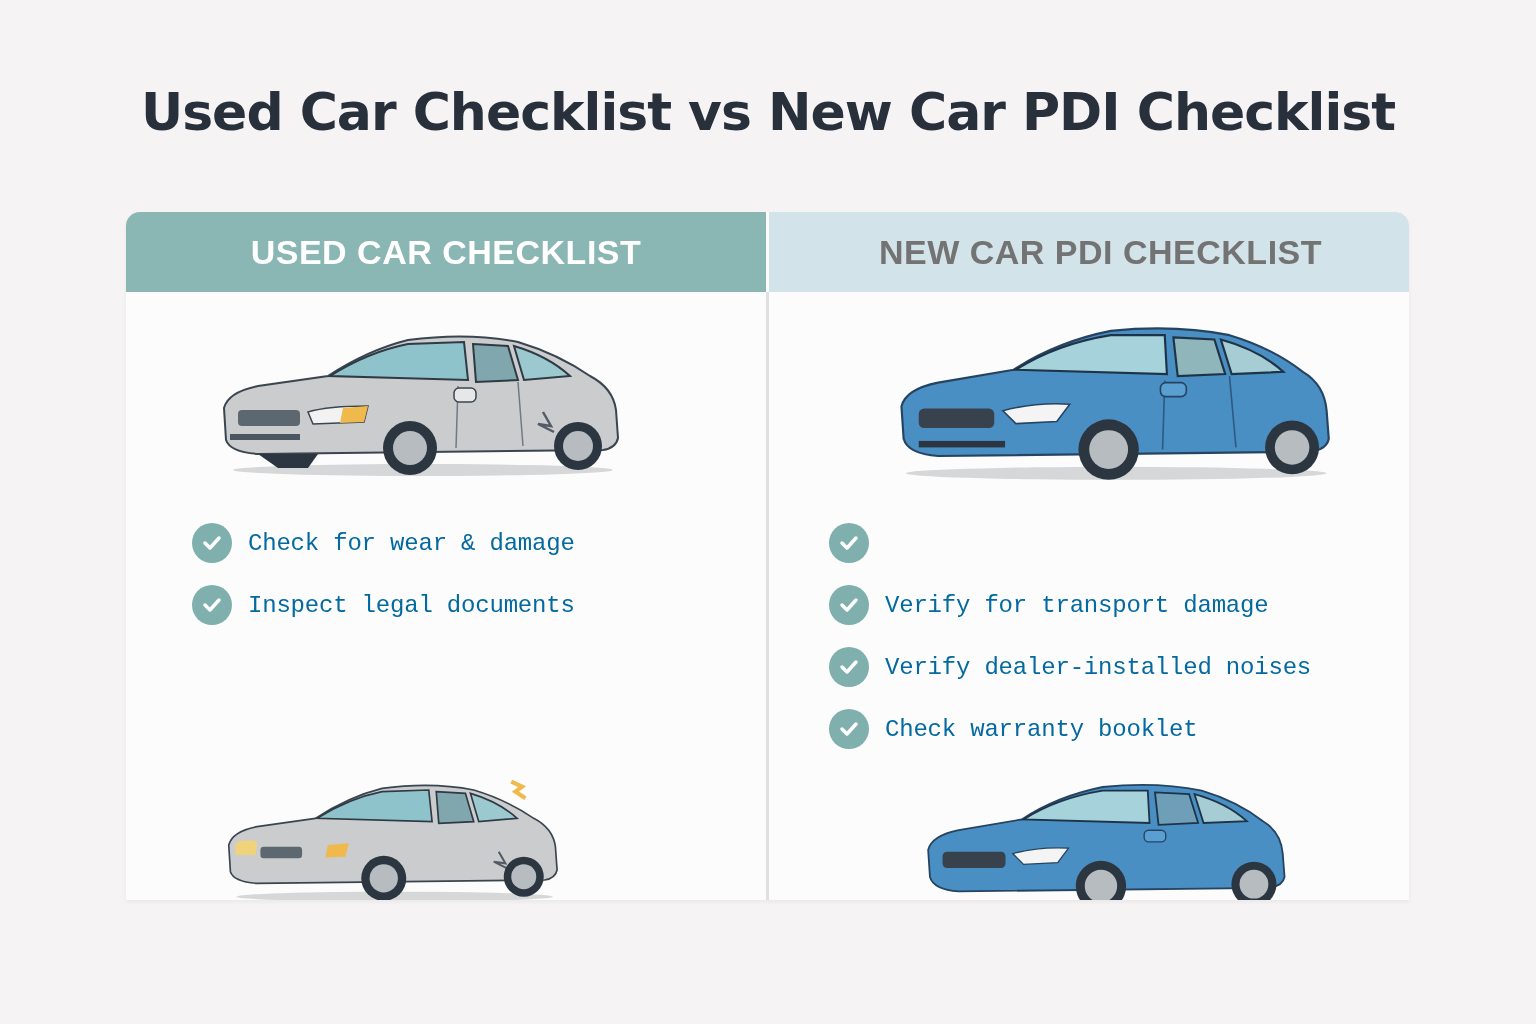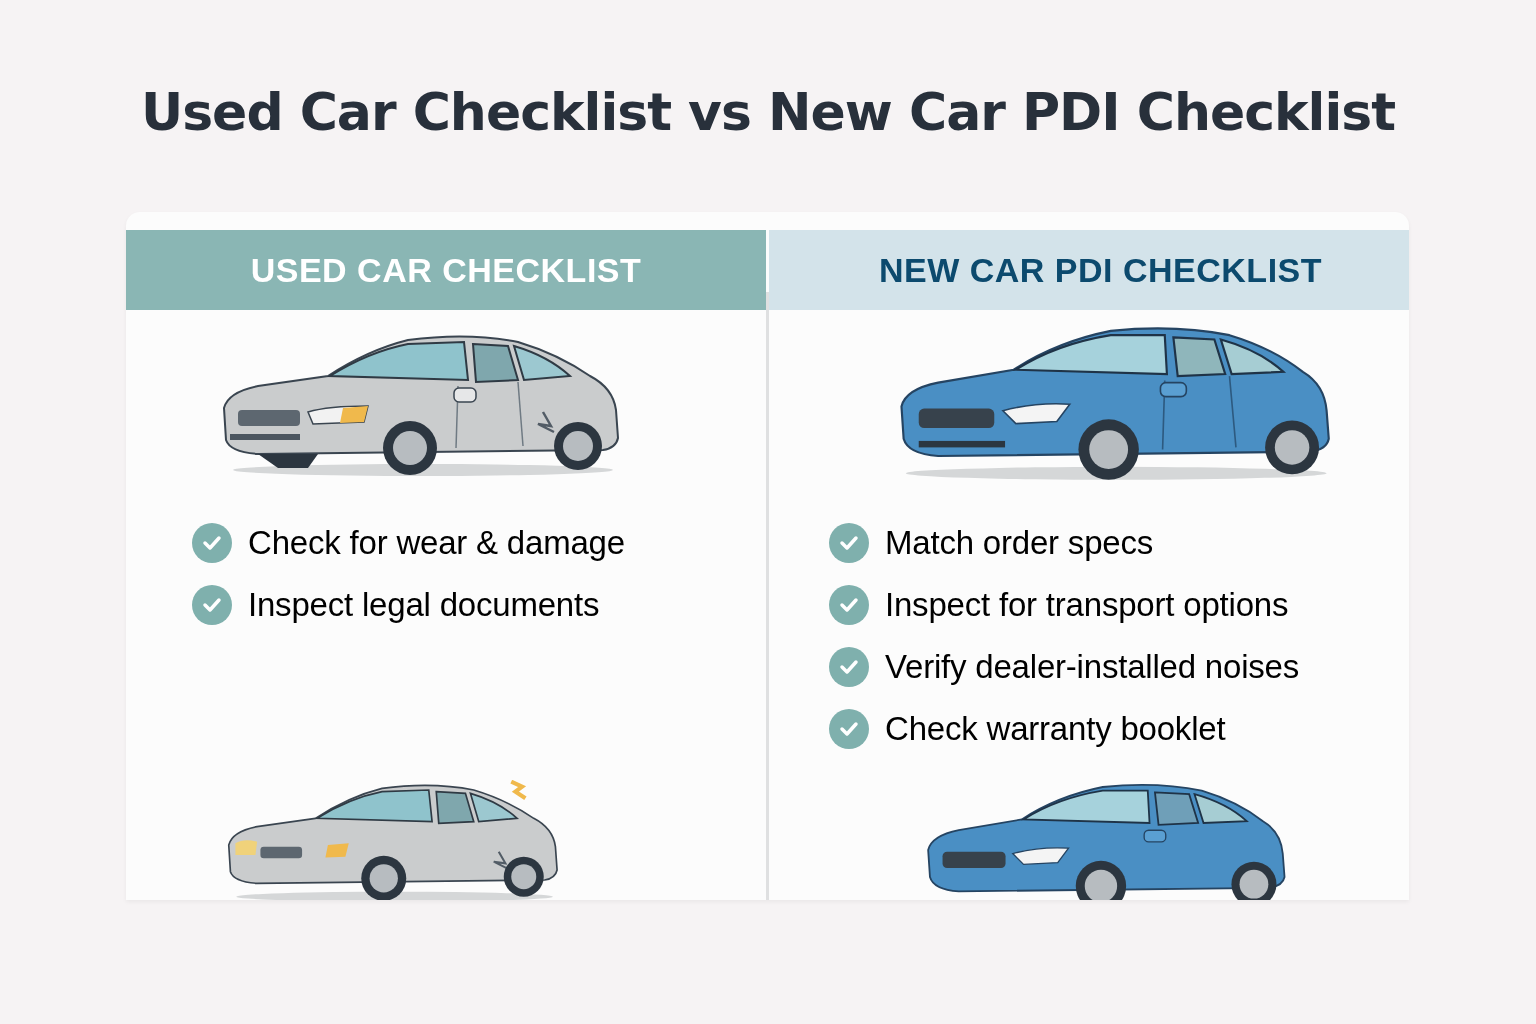--- a/index.html
+++ b/index.html
@@ -26,36 +26,36 @@
     overflow: hidden;
     box-shadow: 0 2px 4px rgba(0,0,0,0.05);
   }
   .col { position: absolute; top: 0; height: 688px; }
   .col.left { left: 0; width: 640px; }
   .col.right { left: 643px; width: 640px; }
   .divider { position: absolute; left: 640px; top: 80px; width: 3px; height: 608px; background: #dfe0e1; }
   .col-header {
     height: 80px; display: flex; align-items: center; justify-content: center;
     font-family: "Liberation Sans", sans-serif; font-weight: bold;
-    font-size: 34px; letter-spacing: 0.5px; margin-top: 18px;
+    font-size: 34px; letter-spacing: 0.5px;
   }
   .col.left .col-header { background: #8ab6b4; color: #ffffff; }
-  .col.right .col-header { background: #d3e3ea; color: #0c4a6e; padding-left: 23px; }
+  .col.right .col-header { background: #d3e3ea; color: #737373; padding-left: 23px; }
   .car { position: absolute; }
   .checklist { position: absolute; list-style: none; }
   .col.left .checklist { left: 66px; top: 300px; }
   .col.right .checklist { left: 60px; top: 300px; }
   .check-item { display: flex; align-items: center; height: 62px; }
   .check-icon {
     width: 40px; height: 40px; border-radius: 50%;
     background: #7fb0ad; display: flex; align-items: center; justify-content: center;
     margin-right: 16px; flex-shrink: 0;
   }
   .check-text {
-    font-family: Liberation Sans, sans-serif; font-size: 33px; color: #000000;
+    font-family: Liberation Mono, monospace; font-size: 24px; color: #0369a1;
     letter-spacing: -0.2px;
   }
 </style>
 </head>
 <body>
 
 <h1 class="page-title">Used Car Checklist vs New Car PDI Checklist</h1>
 
 <div class="panel">
 
@@ -151,29 +151,28 @@
         <circle cx="368" cy="118" r="16" fill="#b7bcc0"></circle>
     </svg>
 
     <ul class="checklist">
       <li class="check-item">
         <span class="check-icon">
           <svg width="22" height="22" viewBox="0 0 22 22">
               <path d="M4 11 L9 16 L18 6" stroke="#fff" stroke-width="3.5" fill="none" stroke-linecap="round" stroke-linejoin="round"></path>
             </svg>
         </span>
-        <span class="check-text">Match order specs</span>
-      </li>
-      <li class="check-item">
-        <span class="check-icon">
-          <svg width="22" height="22" viewBox="0 0 22 22">
-              <path d="M4 11 L9 16 L18 6" stroke="#fff" stroke-width="3.5" fill="none" stroke-linecap="round" stroke-linejoin="round"></path>
-            </svg>
-        </span>
-        <span class="check-text">Inspect for transport options</span>
+      </li>
+      <li class="check-item">
+        <span class="check-icon">
+          <svg width="22" height="22" viewBox="0 0 22 22">
+              <path d="M4 11 L9 16 L18 6" stroke="#fff" stroke-width="3.5" fill="none" stroke-linecap="round" stroke-linejoin="round"></path>
+            </svg>
+        </span>
+        <span class="check-text">Verify for transport damage</span>
       </li>
       <li class="check-item">
         <span class="check-icon">
           <svg width="22" height="22" viewBox="0 0 22 22">
               <path d="M4 11 L9 16 L18 6" stroke="#fff" stroke-width="3.5" fill="none" stroke-linecap="round" stroke-linejoin="round"></path>
             </svg>
         </span>
         <span class="check-text">Verify dealer-installed noises</span>
       </li>
       <li class="check-item">

